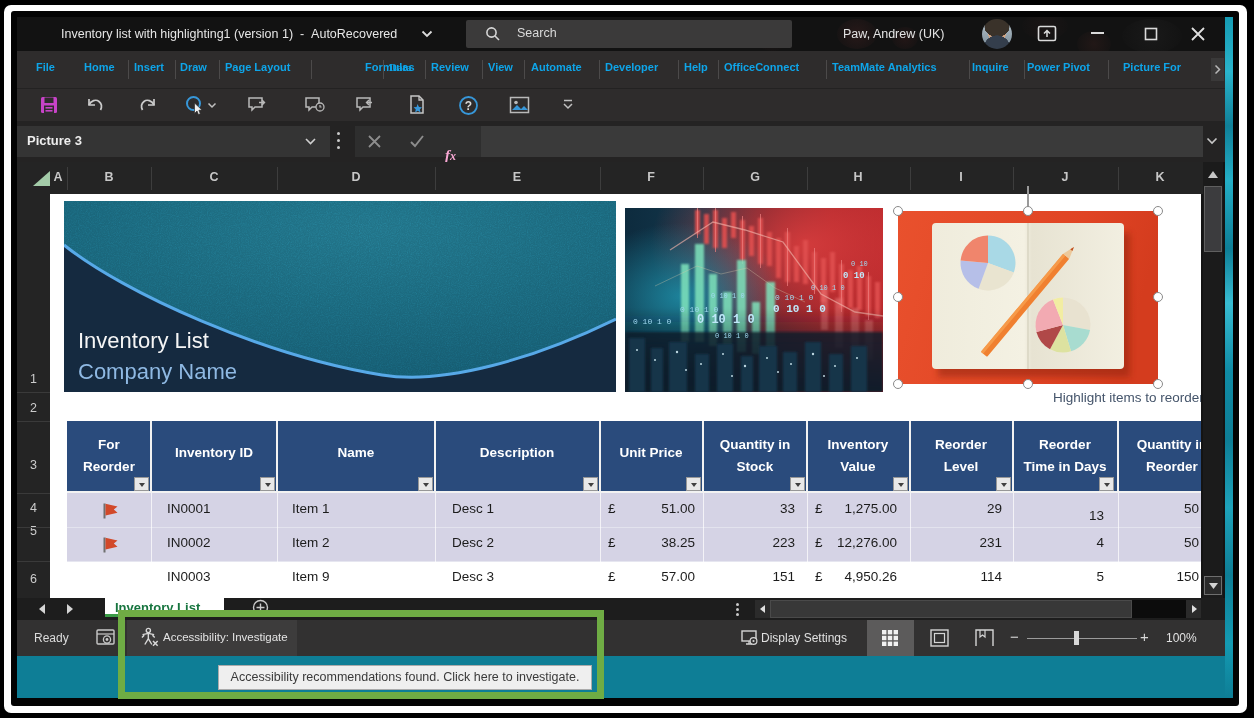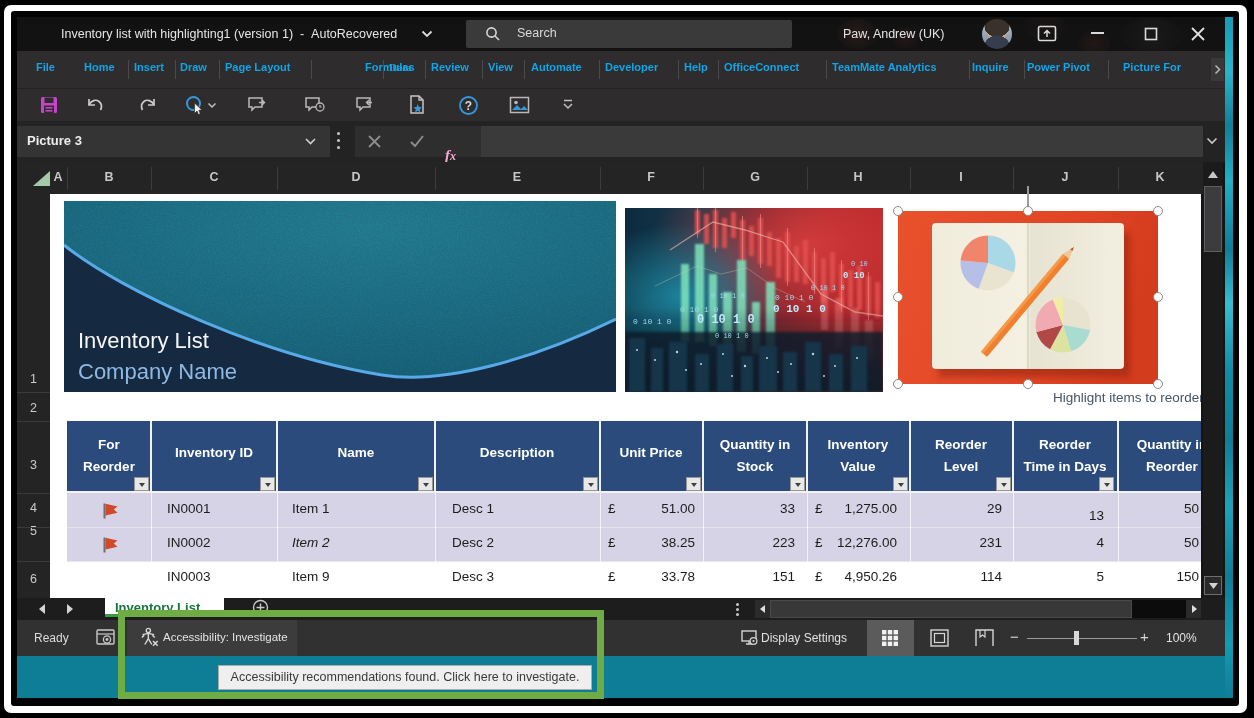--- a/index.html
+++ b/index.html
@@ -508,36 +508,36 @@
   <div class="dtxt" style="left:558px;top:307px;">£</div>
   <div class="rtxt" style="left:565px;top:307px;width:80px;">51.00</div>
   <div class="rtxt" style="left:665px;top:307px;width:80px;">33</div>
   <div class="dtxt" style="left:765px;top:307px;">£</div>
   <div class="rtxt" style="left:767px;top:307px;width:80px;">1,275.00</div>
   <div class="rtxt" style="left:872px;top:307px;width:80px;">29</div>
   <div class="rtxt" style="left:974px;top:307px;width:80px;margin-top:7px;">13</div>
   <div class="rtxt" style="left:1069px;top:307px;width:80px;">50</div>
 
   <div class="dtxt" style="left:117px;top:341px;">IN0002</div>
-  <div class="dtxt" style="left:242px;top:341px;font-style:italic;">Item 2</div>
+  <div class="dtxt" style="left:242px;top:341px;">Item 2</div>
   <div class="dtxt" style="left:402px;top:341px;">Desc 2</div>
   <div class="dtxt" style="left:558px;top:341px;">£</div>
   <div class="rtxt" style="left:565px;top:341px;width:80px;">38.25</div>
   <div class="rtxt" style="left:665px;top:341px;width:80px;">223</div>
   <div class="dtxt" style="left:765px;top:341px;">£</div>
   <div class="rtxt" style="left:767px;top:341px;width:80px;">12,276.00</div>
   <div class="rtxt" style="left:872px;top:341px;width:80px;">231</div>
   <div class="rtxt" style="left:974px;top:341px;width:80px;">4</div>
   <div class="rtxt" style="left:1069px;top:341px;width:80px;">50</div>
 
   <div class="dtxt" style="left:117px;top:375px;">IN0003</div>
   <div class="dtxt" style="left:242px;top:375px;">Item 9</div>
   <div class="dtxt" style="left:402px;top:375px;">Desc 3</div>
   <div class="dtxt" style="left:558px;top:375px;">£</div>
-  <div class="rtxt" style="left:565px;top:375px;width:80px;">33.78</div>
+  <div class="rtxt" style="left:565px;top:375px;width:80px;">57.00</div>
   <div class="rtxt" style="left:665px;top:375px;width:80px;">151</div>
   <div class="dtxt" style="left:765px;top:375px;">£</div>
   <div class="rtxt" style="left:767px;top:375px;width:80px;">4,950.26</div>
   <div class="rtxt" style="left:872px;top:375px;width:80px;">114</div>
   <div class="rtxt" style="left:974px;top:375px;width:80px;">5</div>
   <div class="rtxt" style="left:1069px;top:375px;width:80px;">150</div>
 </div>
 <div class="vsb" id="vsb">
   <svg class="ab" style="left:4px;top:8px;" width="12" height="9" viewBox="0 0 12 9">
       <path d="M6 1 L11 8 L1 8 Z" fill="#c6c6c6"></path>

